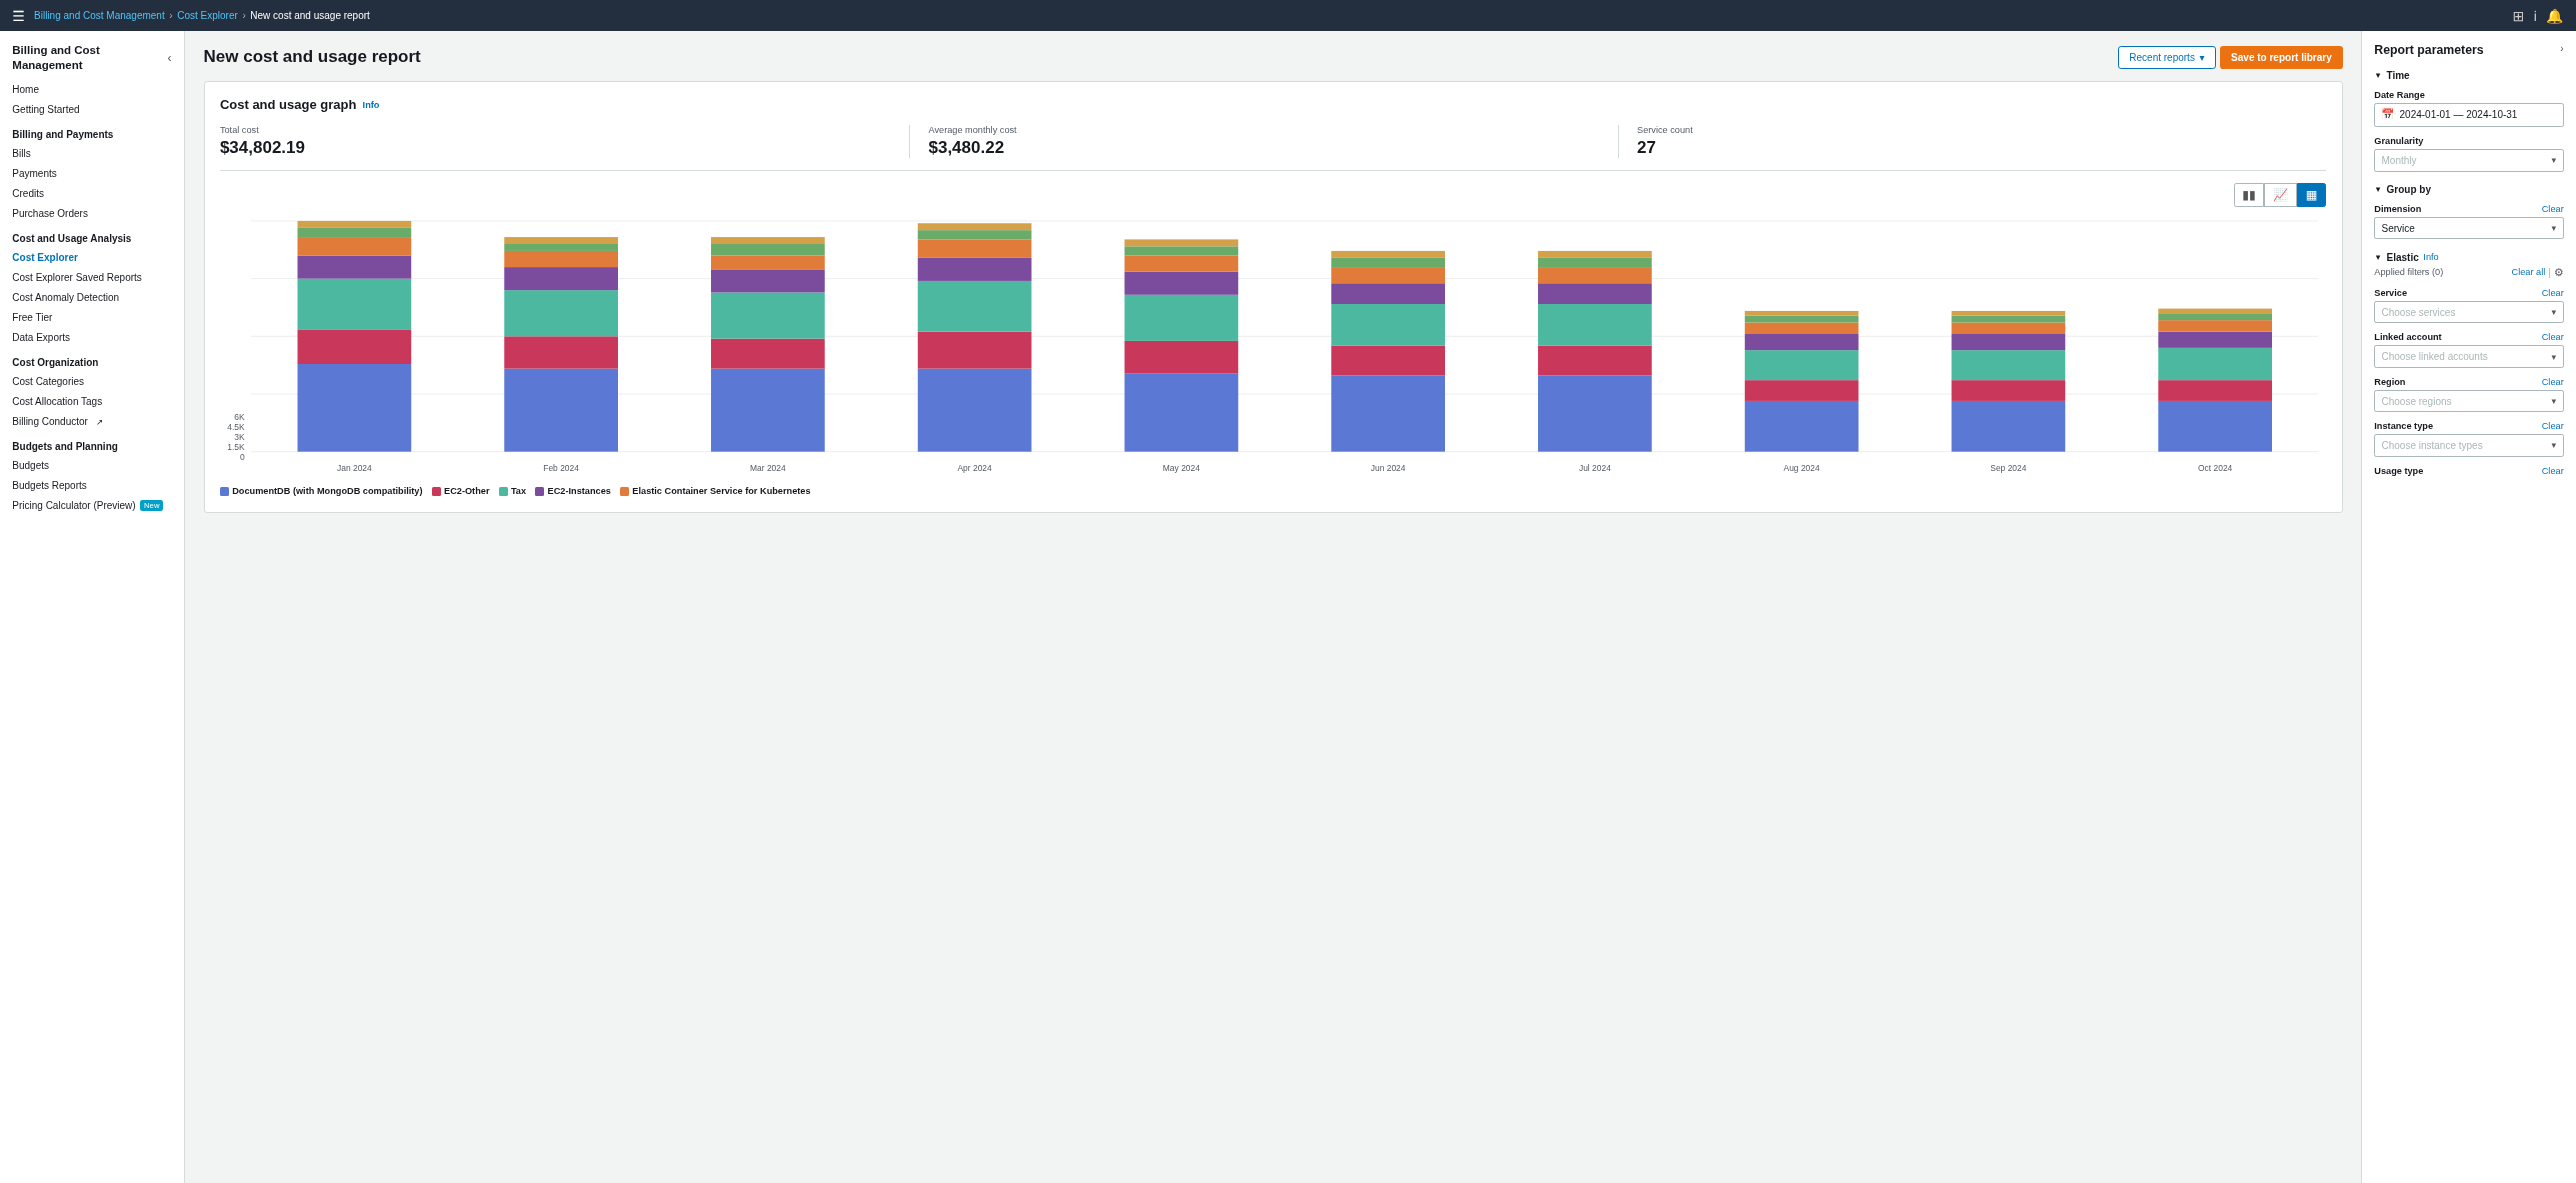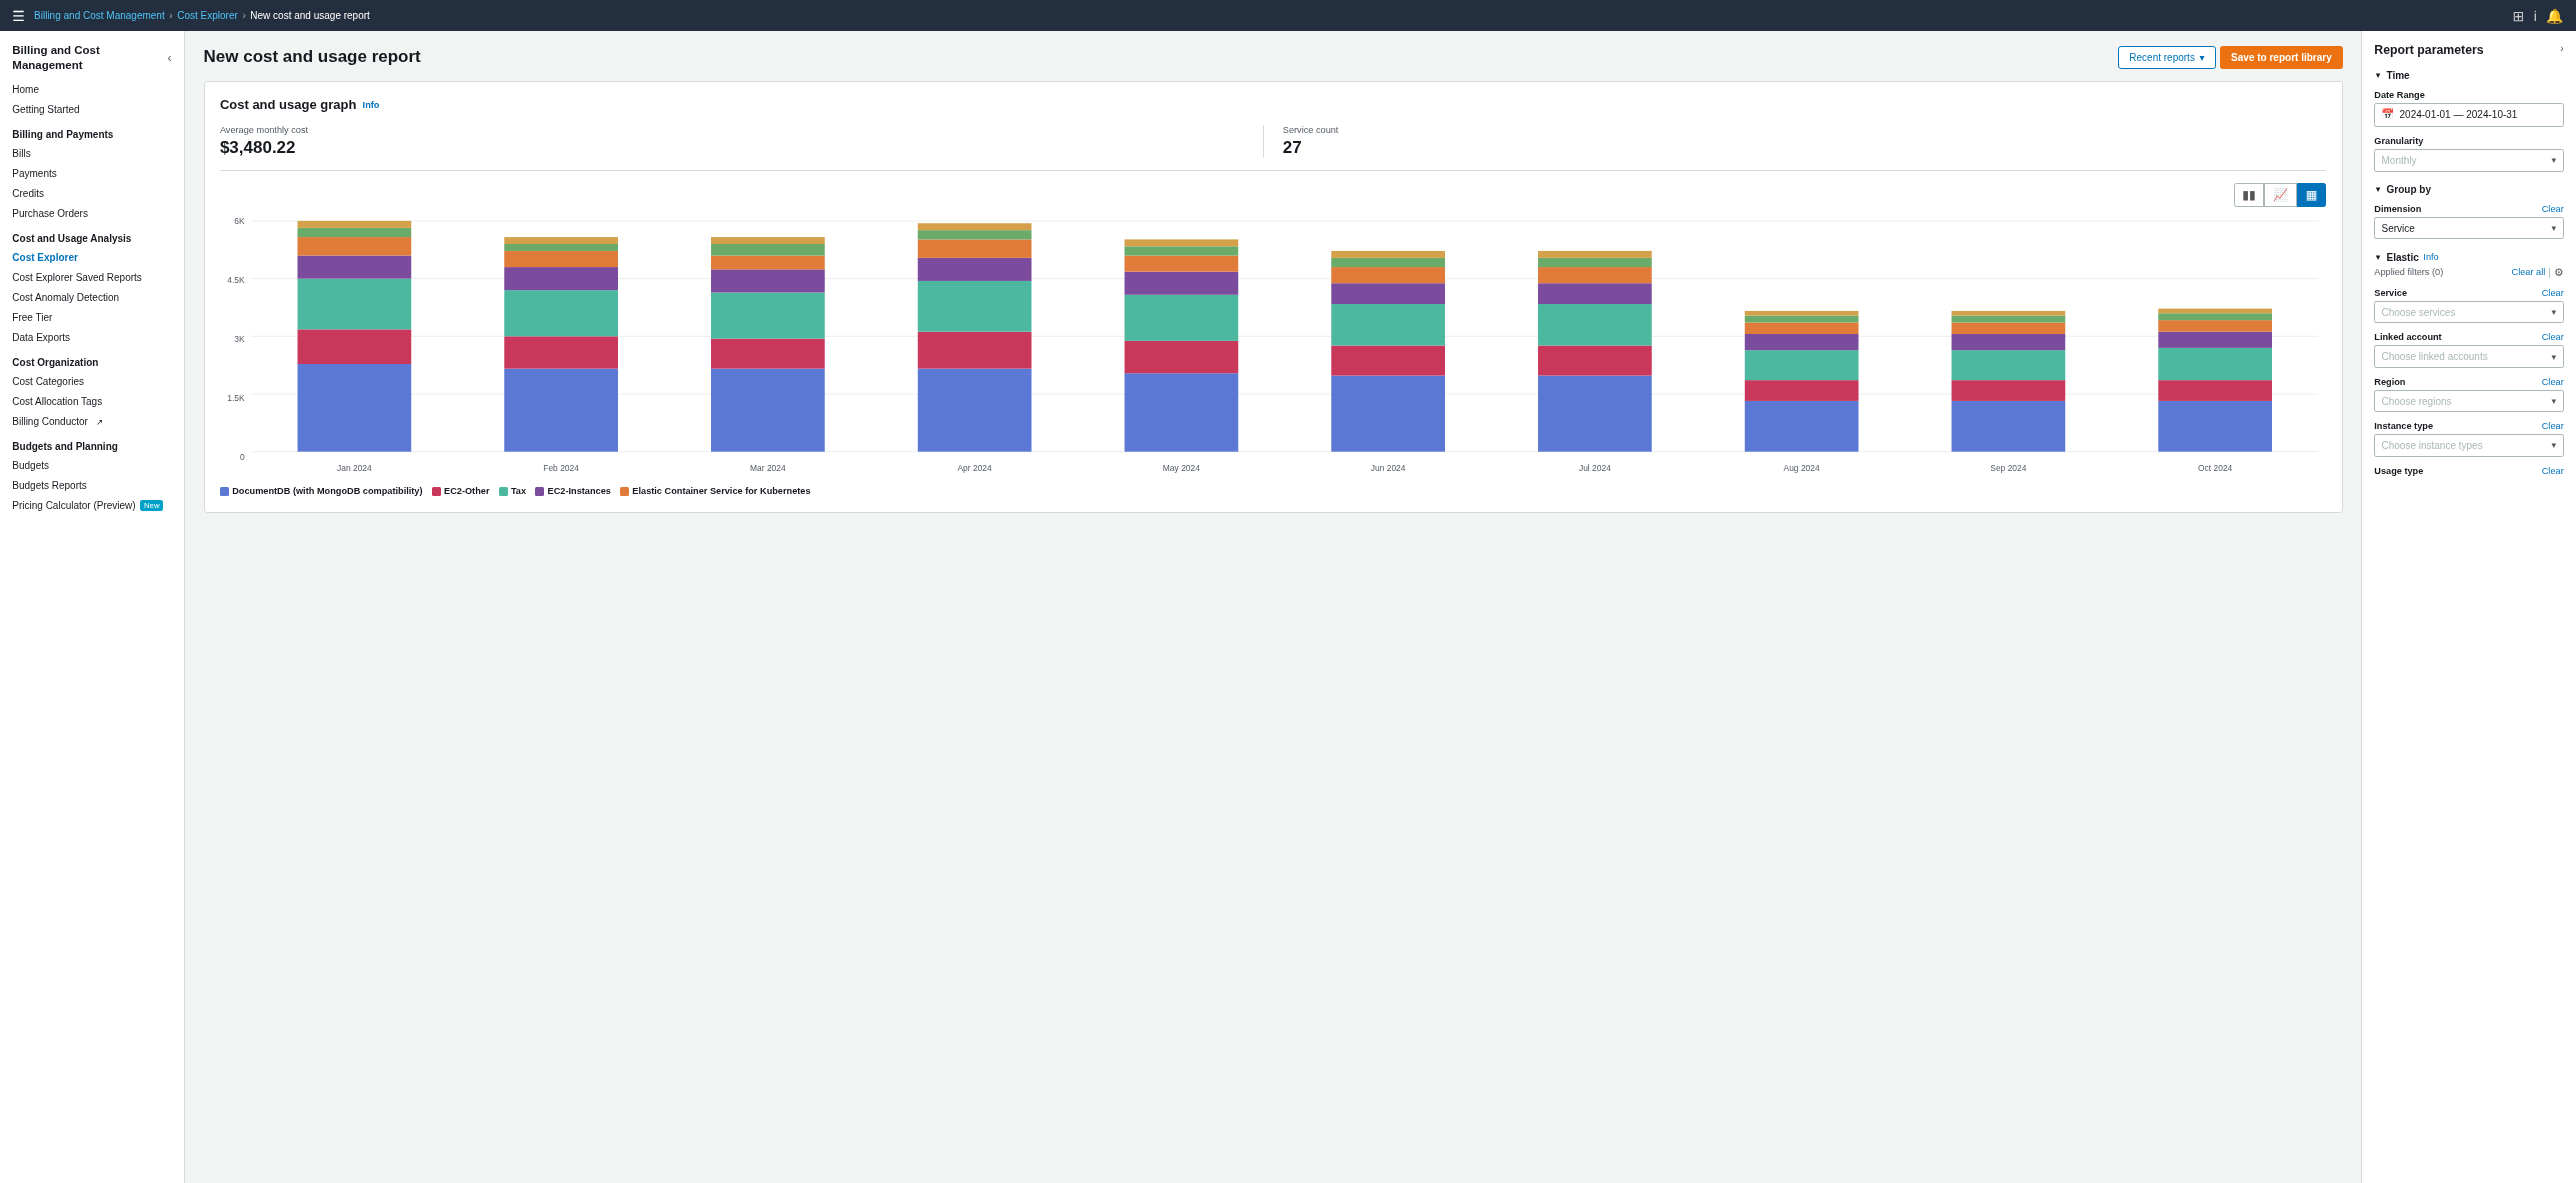--- a/index.html
+++ b/index.html
@@ -216,39 +216,43 @@
     </div>
 
     <div class="card">
       <div class="card-title">
         <span>Cost and usage graph</span>
         <span class="info-link">Info</span>
       </div>
 
       <div class="stats-row">
         <div class="stat-block">
+          <div class="stat-label">Total cost</div>
+          <div class="stat-value">$34,802.19</div>
+        </div>
+        <div class="stat-block">
           <div class="stat-label">Average monthly cost</div>
           <div class="stat-value">$3,480.22</div>
         </div>
         <div class="stat-block">
           <div class="stat-label">Service count</div>
           <div class="stat-value">27</div>
         </div>
       </div>
 
       <div class="chart-area">
         <div class="chart-controls">
           <button class="chart-btn">▮▮</button>
           <button class="chart-btn">📈</button>
           <button class="chart-btn active">▦</button>
         </div>
 
         <div style="display:flex;gap:0;">
 
-          <div style="display:flex;flex-direction:column;justify-content:space-between;align-items:flex-end;padding-right:6.2px;width:31px;font-size:8.5px;color:#545b64;padding-bottom:15.4px;padding-top:3.1px;">
+          <div style="display:flex;flex-direction:column;justify-content:flex-end;align-items:flex-end;padding-right:6.2px;width:31px;font-size:8.5px;color:#545b64;padding-bottom:15.4px;padding-top:3.1px;">
             <span>6K</span>
             <span>4.5K</span>
             <span>3K</span>
             <span>1.5K</span>
             <span>0</span>
           </div>
 
           <div style="flex:1;">
             <svg id="main-chart" width="100%" height="262" viewBox="0 0 2698 340" style="font-size:13px">
                 <line x1="0" y1="310" x2="2688" y2="310" stroke="#e8e8e8" stroke-width="1"></line>

